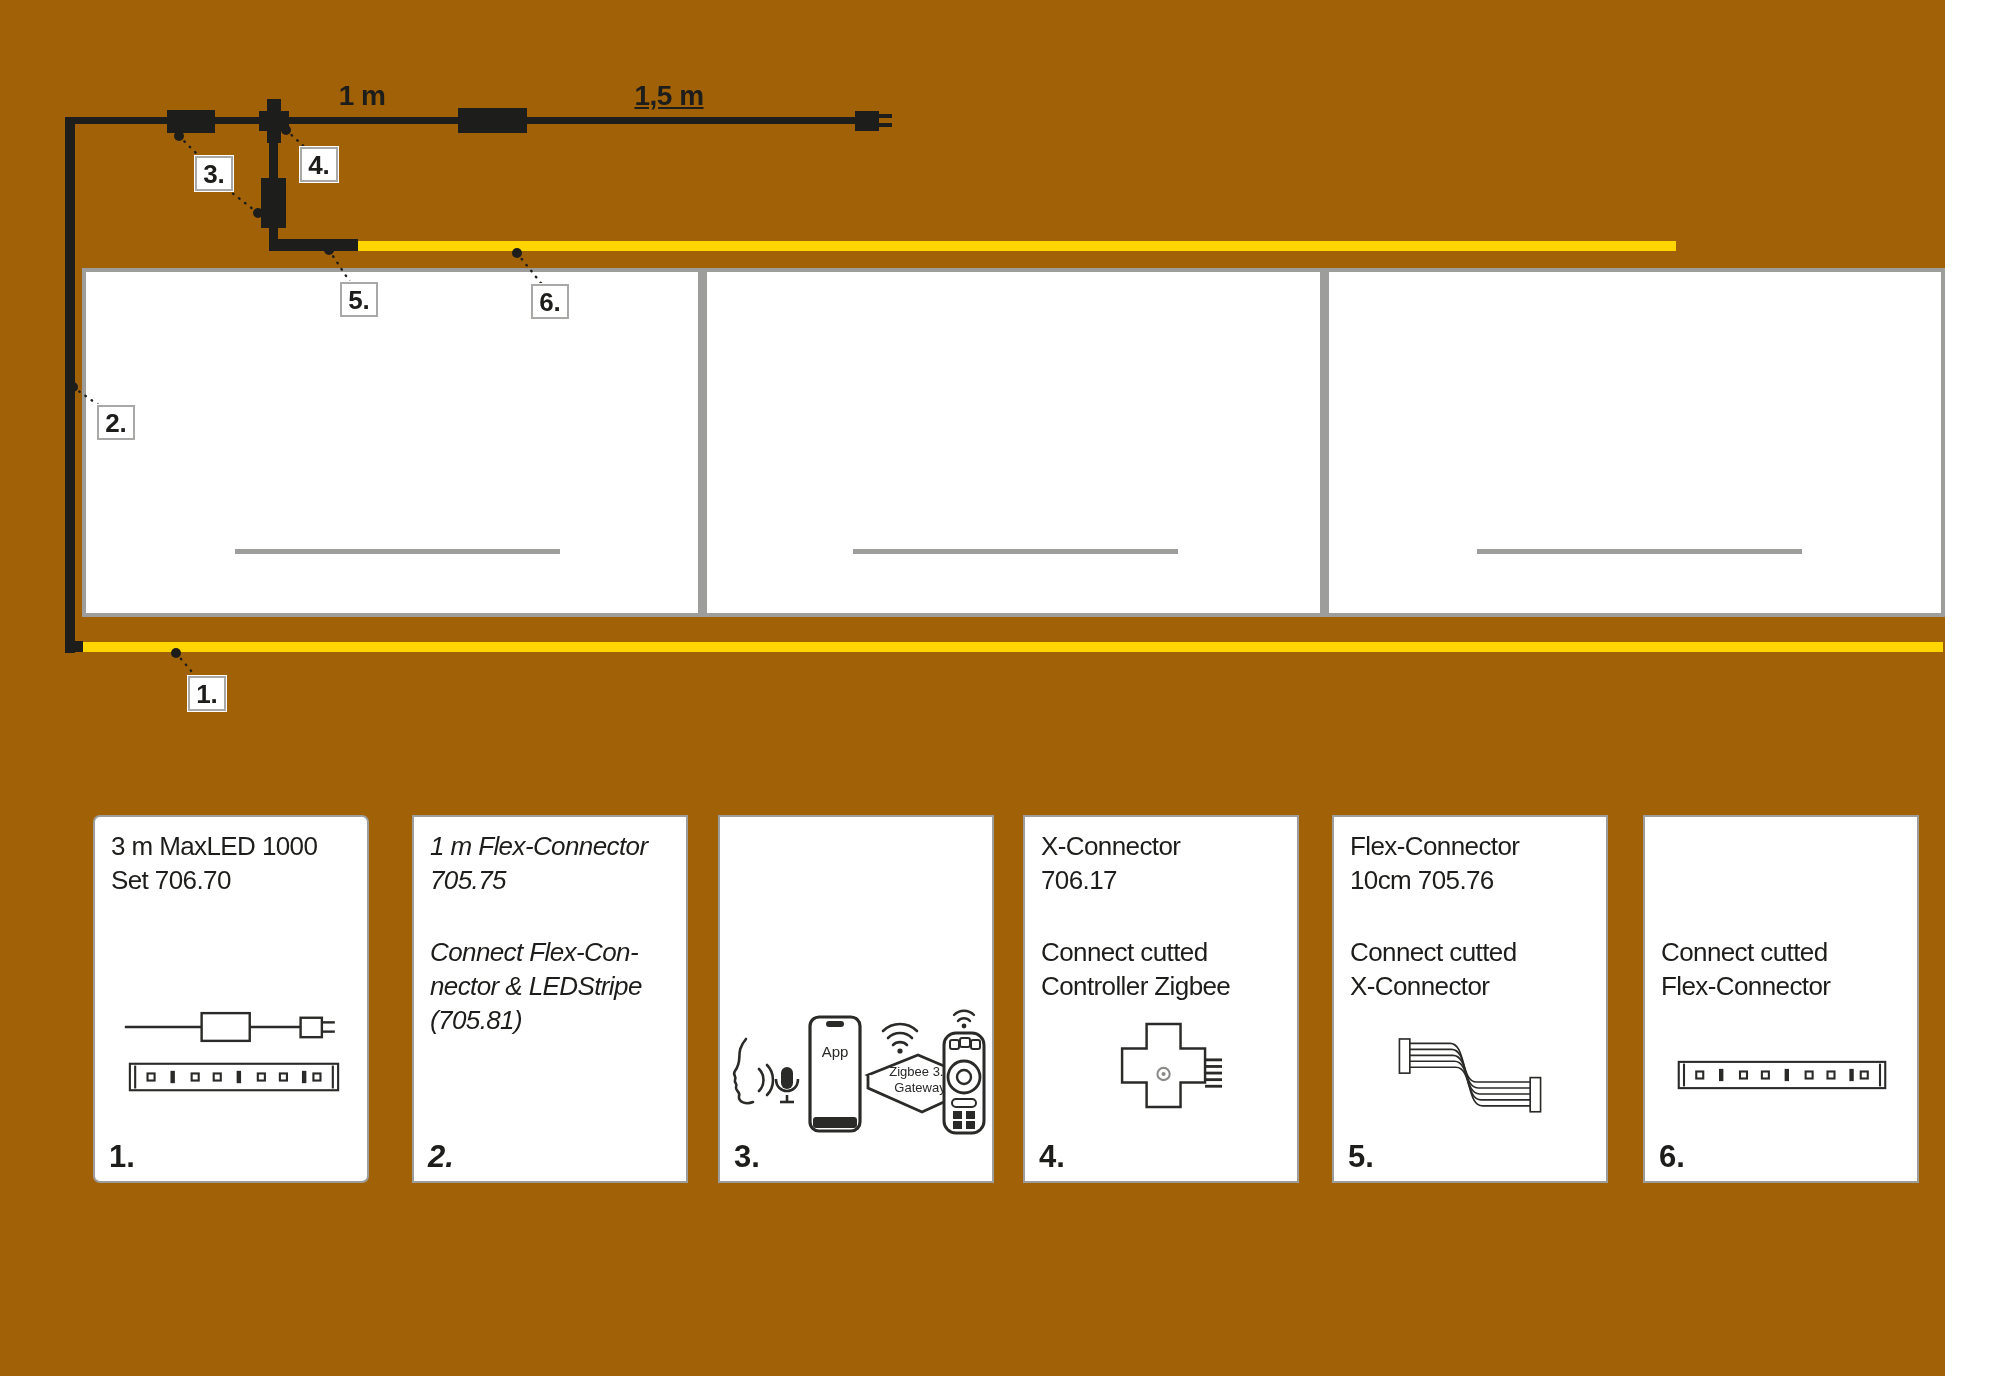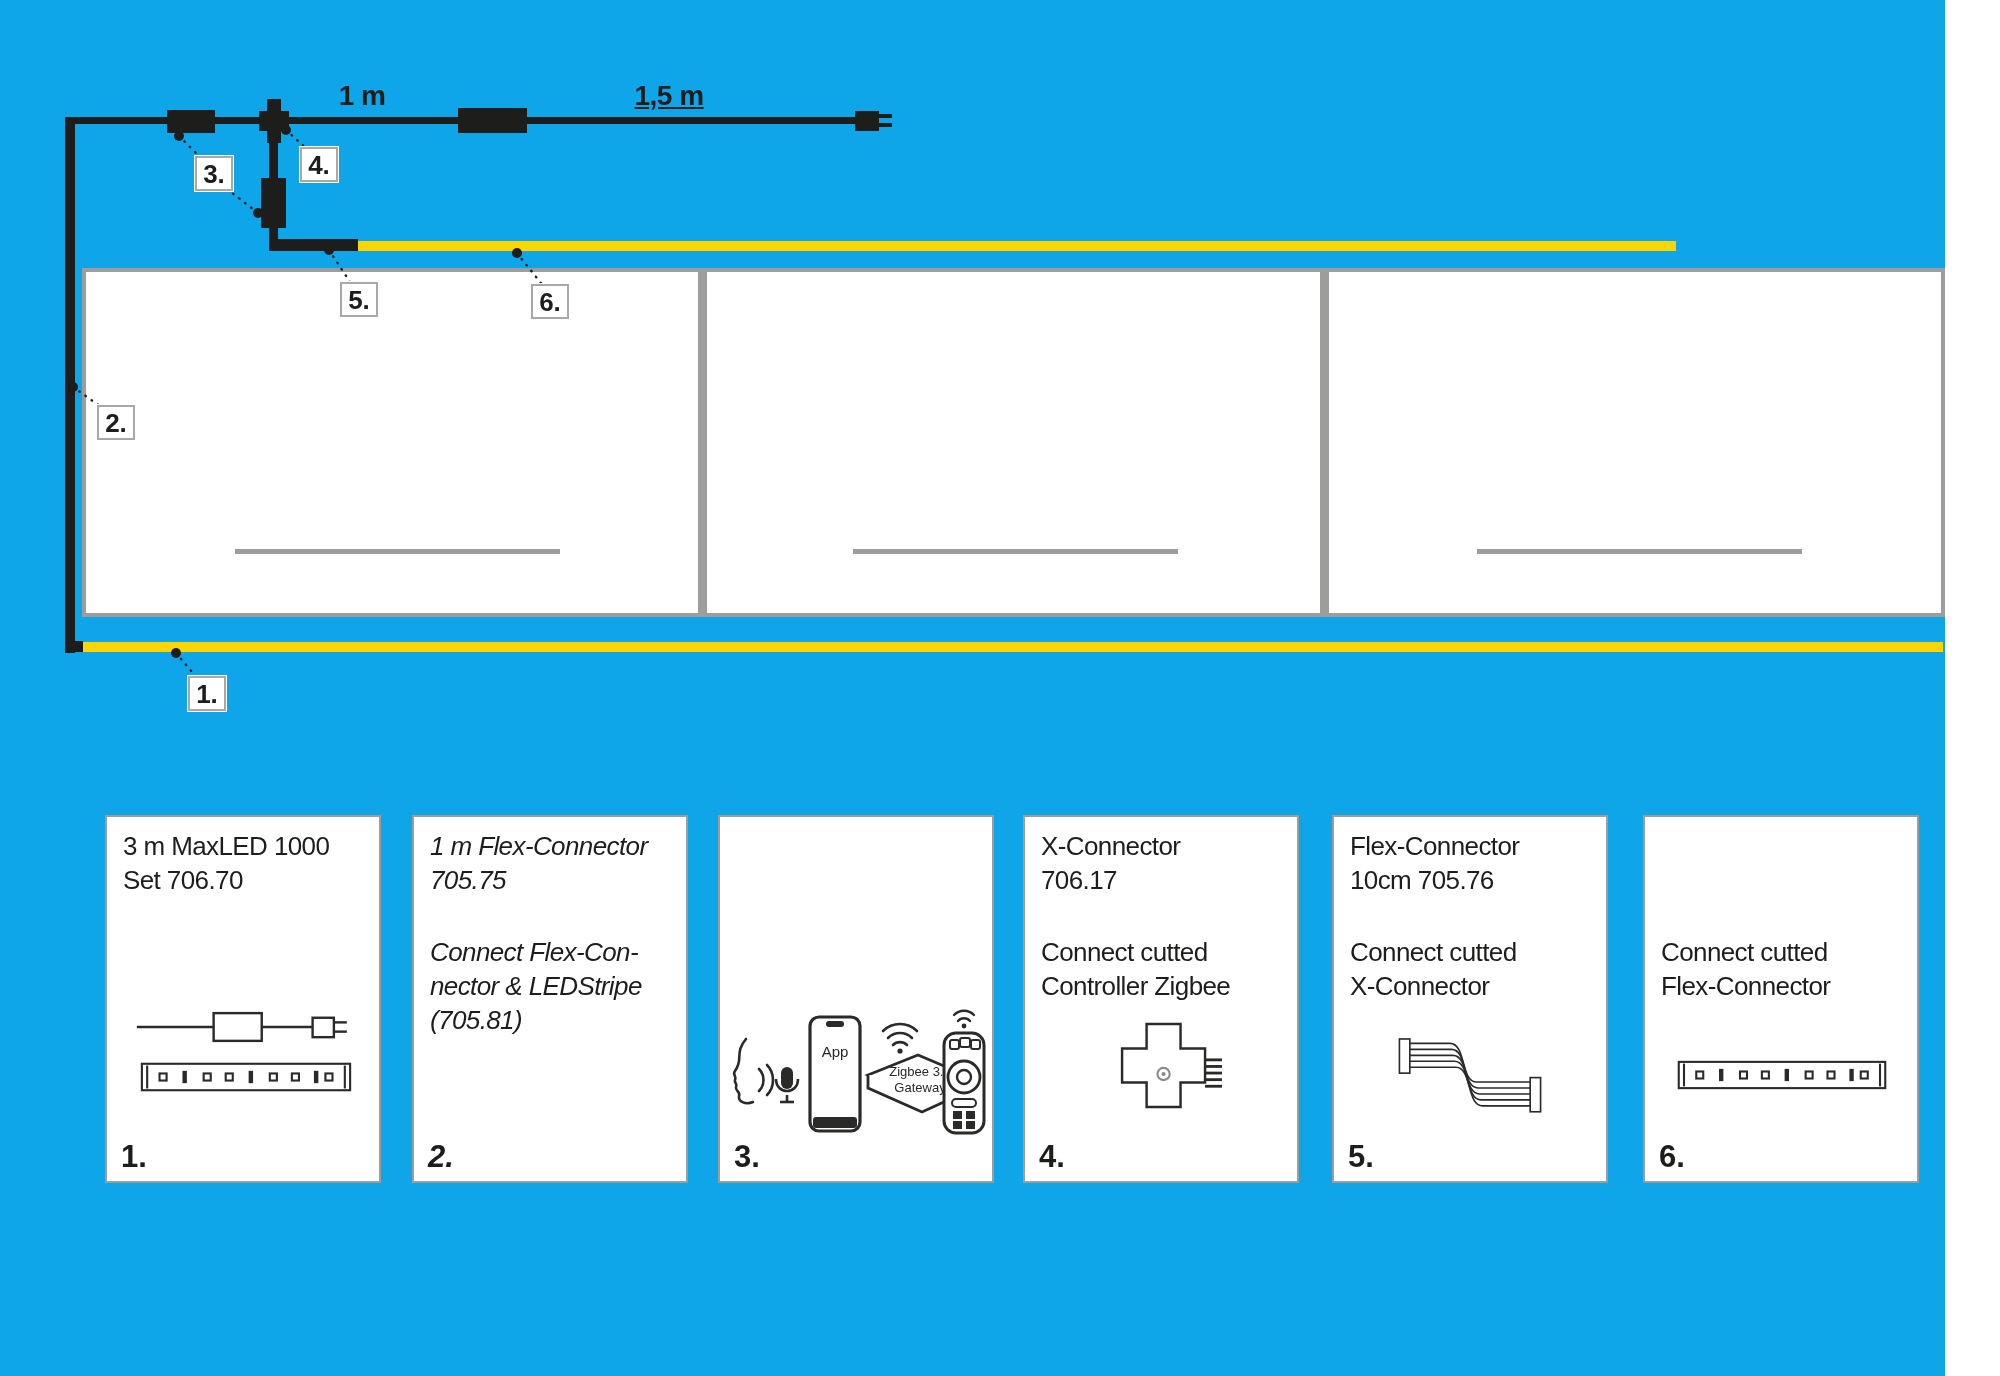--- a/index.html
+++ b/index.html
@@ -2,21 +2,21 @@
 <html style="--strip-yellow: #FFD500; --cable-black: #1d1d1b; --cabinet-gray: #9d9d9c;"><head>
 <meta charset="utf-8">
 <style>
   :root{
     --strip-yellow:#FFD500;
     --cable-black:#1d1d1b;
     --cabinet-gray:#9d9d9c;
   }
   html,body{margin:0;padding:0;background:#fff;}
   #stage{
-    position:relative;width:1945px;height:1376px;background:#0ea5e9;overflow:hidden;
+    position:relative;width:1945px;height:1376px;background:#a16207;overflow:hidden;
     font-family:"Liberation Sans", sans-serif;color:var(--cable-black);
   }
   .abs{position:absolute;}
   .blk{background:var(--cable-black);}
   .yel{background:var(--strip-yellow);}
   .gry{background:var(--cabinet-gray);}
   .measure{
     font-size:28px;font-weight:bold;letter-spacing:-0.5px;text-align:center;
     color:var(--cable-black);
   }
@@ -99,21 +99,21 @@
     </g>
   </svg>
 
   <div class="abs callout" style="left:188px;top:676px;">1.</div>
   <div class="abs callout" style="left:97px;top:405px;">2.</div>
   <div class="abs callout" style="left:195px;top:156px;">3.</div>
   <div class="abs callout" style="left:300px;top:147px;">4.</div>
   <div class="abs callout" style="left:340px;top:282px;">5.</div>
   <div class="abs callout" style="left:531px;top:284px;">6.</div>
 
-  <div class="abs legend-box" style="left:105px;">
+  <div class="abs legend-box" style="left:93px;border-radius:7px;">
     <div class="title">3 m MaxLED 1000
 Set 706.70</div>
     <svg class="illus" style="left:28px;top:185px;" width="222" height="50" viewBox="0 0 240 52">
       <g stroke="#2a2a28" stroke-width="2.6" fill="none">
         <line x1="2" y1="26" x2="85" y2="26"></line>
         <rect x="85" y="11" width="52" height="30"></rect>
         <line x1="137" y1="26" x2="192" y2="26"></line>
         <rect x="192" y="16" width="23" height="21"></rect>
         <line x1="215" y1="21" x2="229" y2="21"></line>
         <line x1="215" y1="31" x2="229" y2="31"></line>

